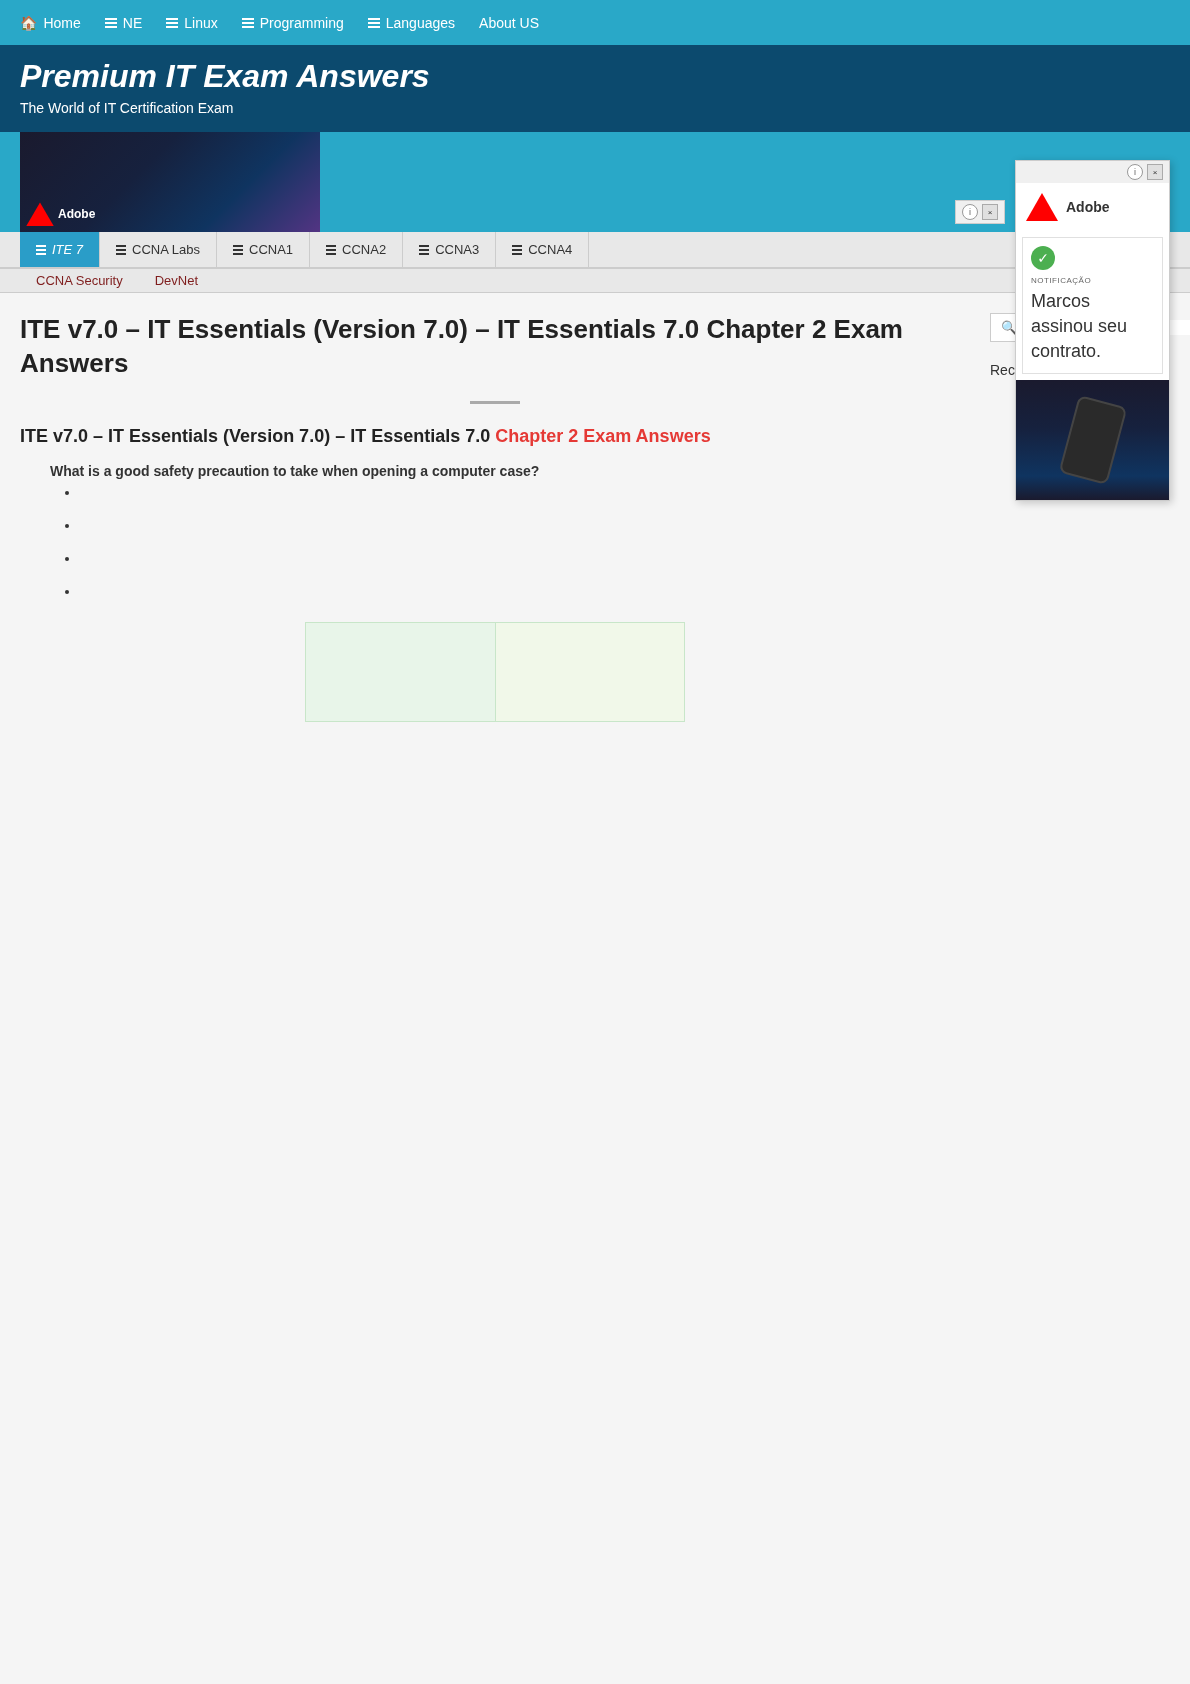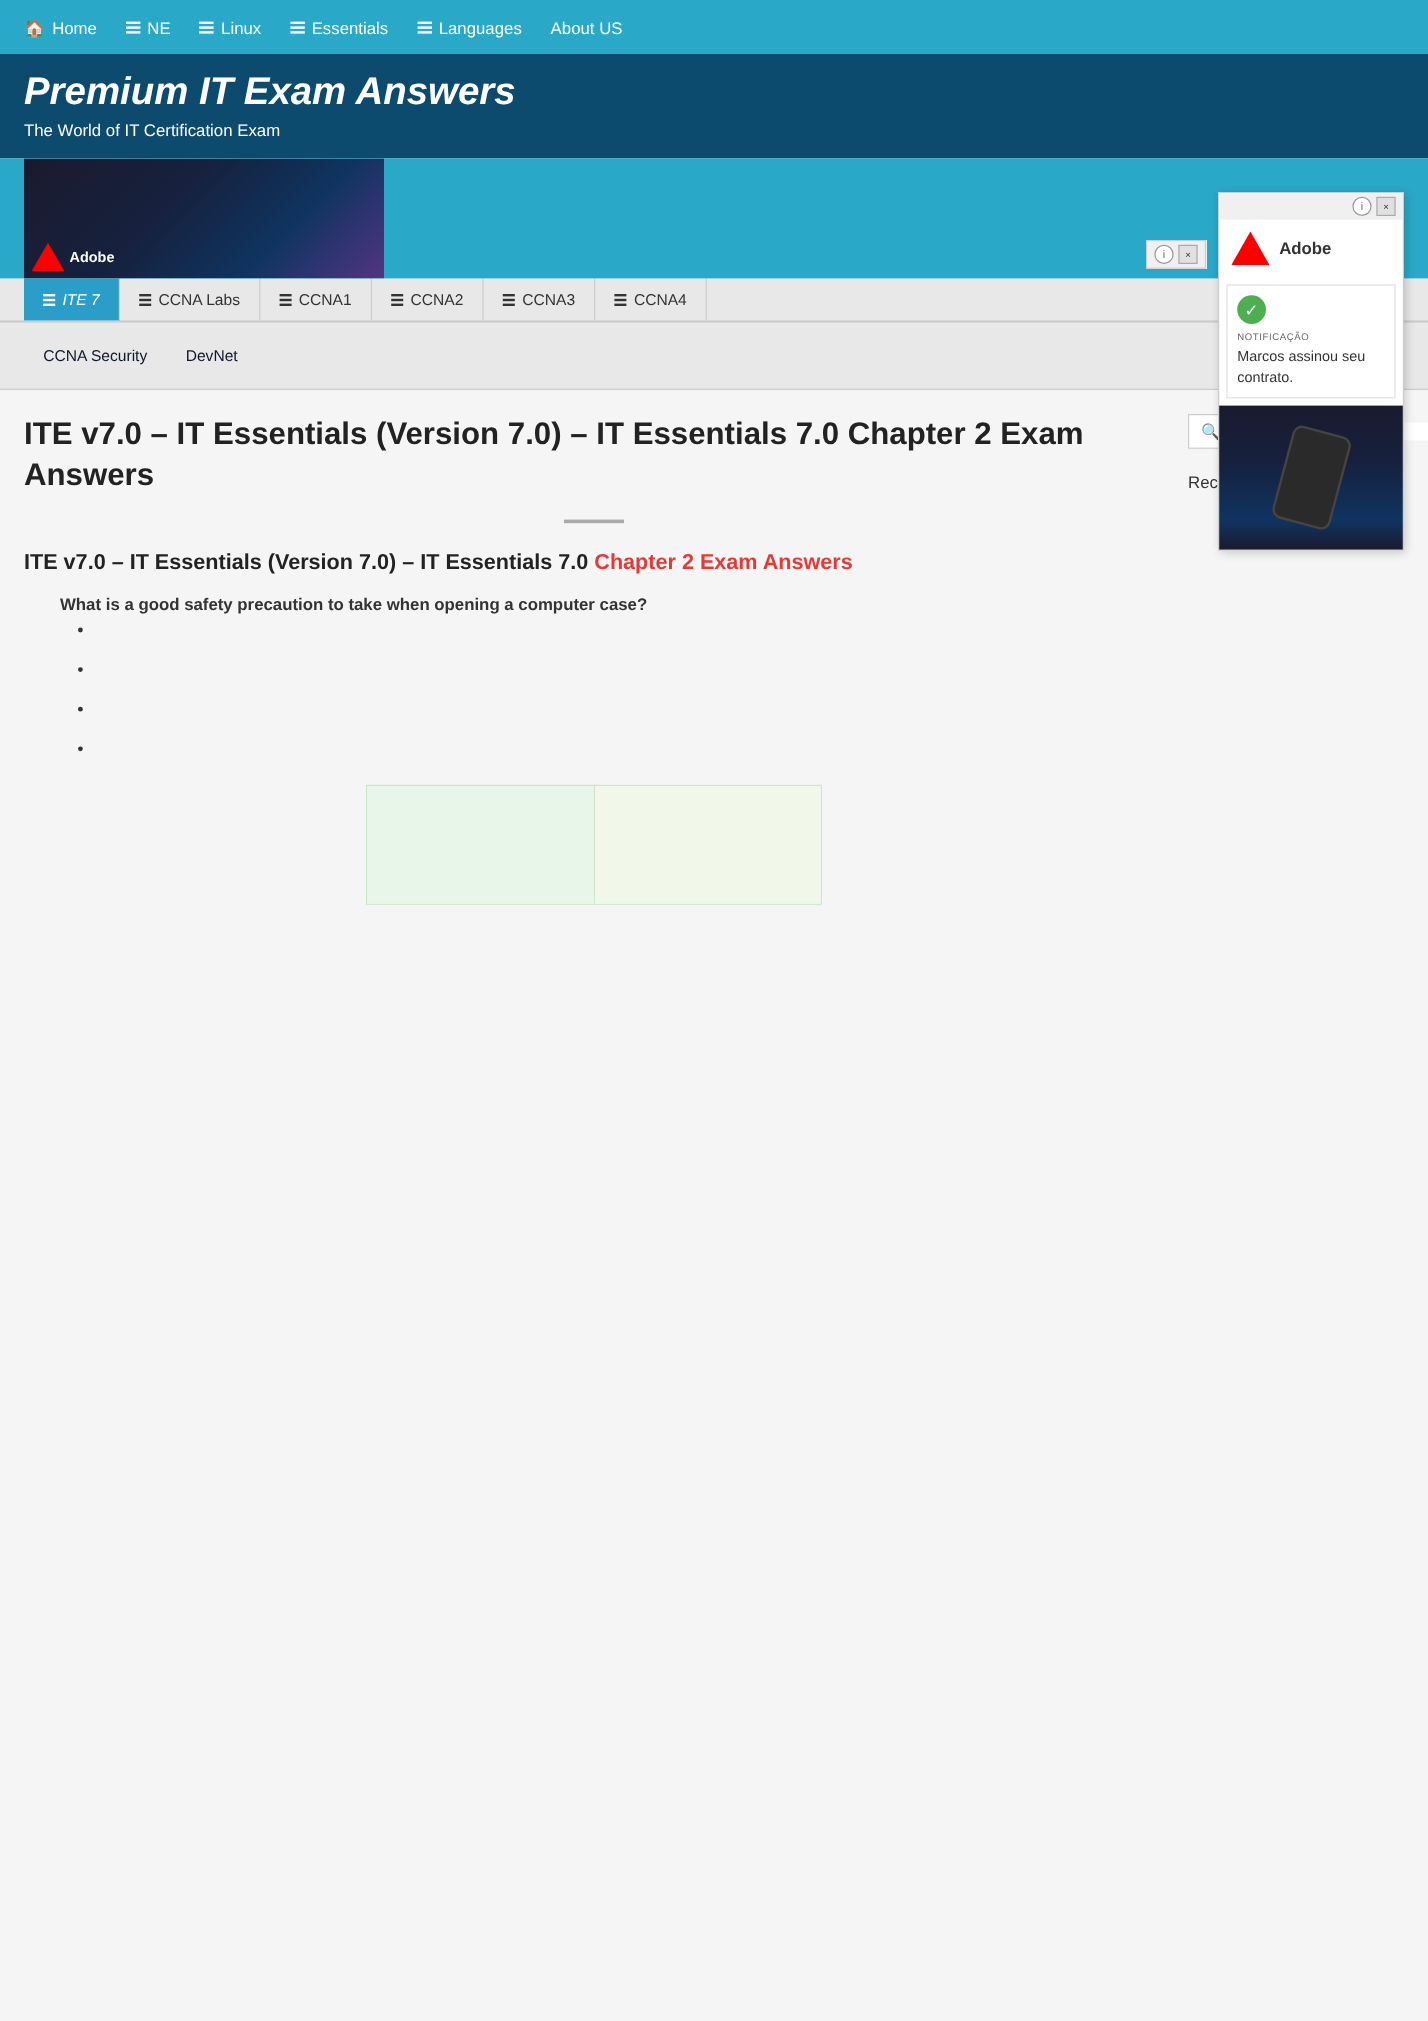--- a/index.html
+++ b/index.html
@@ -136,23 +136,23 @@
 
     
     #sub-nav-2 {
       background: #e8e8e8;
       padding: 0 20px;
       display: flex;
       align-items: center;
       border-bottom: 1px solid #ccc;
     }
     .sub-nav-2-item {
-      padding: 20px 16px;
+      padding: 4px 16px;
       font-size: 13px;
-      color: #0f172a;
+      color: #7f1d1d;
       cursor: pointer;
       white-space: nowrap;
     }
 
     
     #main-wrapper {
       display: flex;
       padding: 20px;
       gap: 20px;
       position: relative;
@@ -334,21 +334,21 @@
       margin-bottom: 6px;
     }
     #ad-notif-label {
       font-size: 8px;
       color: #666;
       text-transform: uppercase;
       letter-spacing: 0.5px;
       margin-bottom: 4px;
     }
     #ad-notif-text {
-      font-size: 12px;
+      font-size: 18px;
       color: #333;
       line-height: 1.4;
     }
     #ad-phone-image {
       width: 100%;
       height: 120px;
       background: linear-gradient(180deg, #1a1a2e 0%, #16213e 40%, #0f3460 80%, #1a1a2e 100%);
       display: flex;
       align-items: center;
       justify-content: center;
@@ -416,21 +416,21 @@
         <span></span>
     </span>
     <span>Linux</span>
   </div>
   <div class="nav-item">
     <span class="menu-icon">
       <span></span>
         <span></span>
         <span></span>
     </span>
-    <span>Essentials</span>
+    <span>Programming</span>
   </div>
   <div class="nav-item">
     <span class="menu-icon">
       <span></span>
         <span></span>
         <span></span>
     </span>
     <span>Languages</span>
   </div>
   <div class="nav-item">

